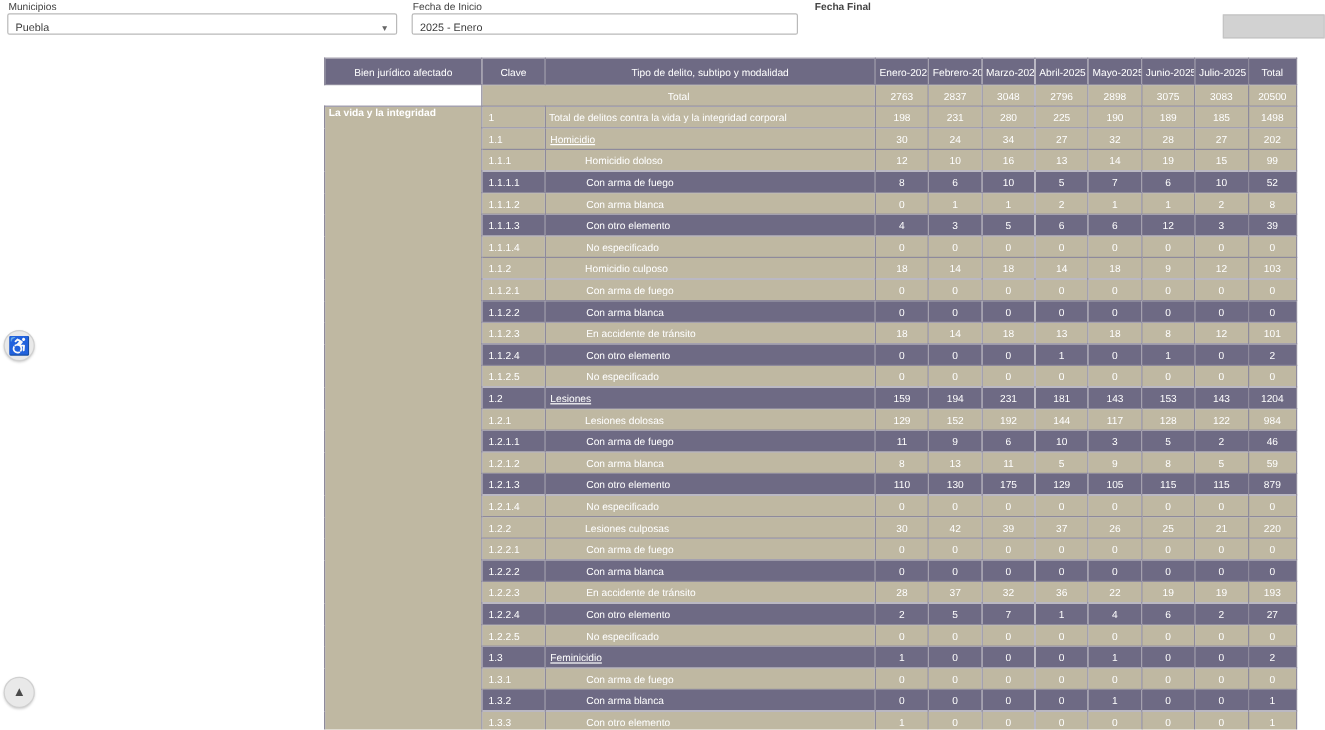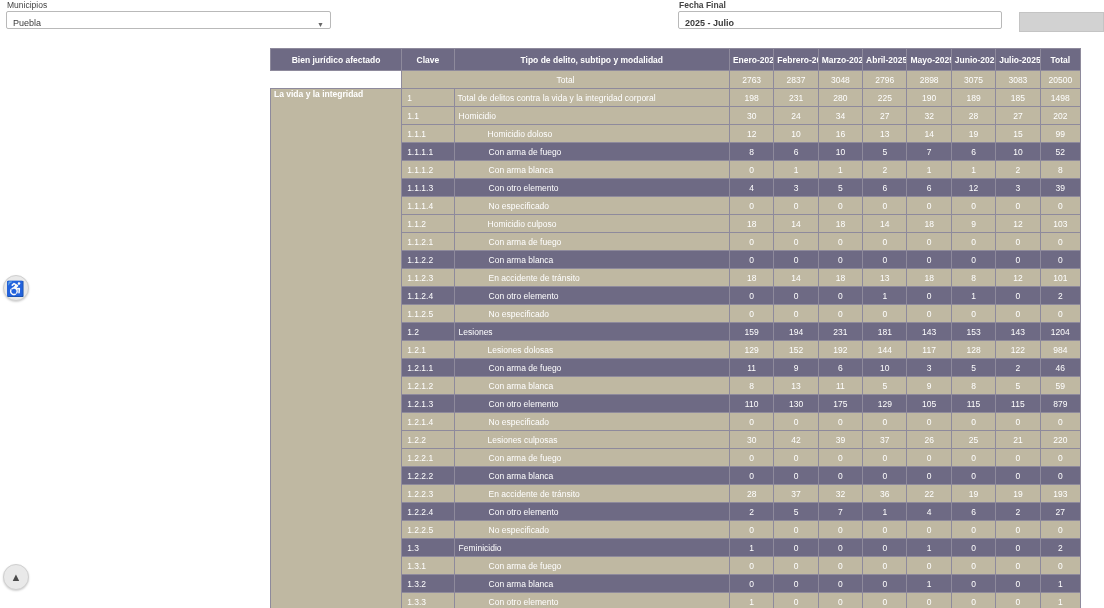--- a/index.html
+++ b/index.html
@@ -83,67 +83,70 @@
     color: #ffffff;
     height: 18px;
     padding: 0 3px;
     text-align: center;
     vertical-align: middle;
     overflow: hidden;
     white-space: nowrap;
   }
   thead th {
     background: #6e6a84;
-    font-weight: bold;
+    font-weight: normal;
     font-size: 8.5px;
     height: 22px;
     border: 1px solid #8e8a9c;
     color: #ffffff;
   }
   
   col.c-bien { width: 130px; }
   col.c-clave { width: 52px; }
   col.c-tipo  { width: 273px; }
   col.c-mes   { width: 44px; }
   col.c-total { width: 40px; }
 
   tbody tr.light td { background: #bfb8a2; color: #ffffff; }
   tbody tr.dark td  { background: #6e6a84; color: #ffffff; }
 
   td.tipo { text-align: left; }
   td.clave { text-align: left; padding-left: 5px; }
   td.bien  { text-align: left; padding-left: 3px; font-weight: bold; }
   td.bien.empty { border-top: none; border-bottom: none; }
   td.total-row { text-align: center; font-weight: normal; }
-  .lvl1 { padding-left: 4px; }
+  .lvl1 { padding-left: 4px; text-decoration: underline; }
   .lvl2 { padding-left: 33px; }
   .lvl3 { padding-left: 34px; }
   .lvl-center { text-align: center; }
 </style>
 </head>
 <body>
 
 <div id="root">
 
   <div class="filters">
 
     <div class="filter" style="left:6px; top:0; width:325px;">
       <div class="filter-label">Municipios</div>
       <div class="filter-box">
         <span class="val">Puebla</span>
         <span class="caret">▼</span>
       </div>
     </div>
 
+    <div class="filter" style="left:343px; top:0; width:322px;">
+      <div class="filter-label">Fecha de Inicio</div>
+      <div class="filter-box">
+        <span class="val">2025 - Enero</span>
+      </div>
+    </div>
 
     <div class="filter" style="left:678px; top:0; width:324px;font-weight:bold;">
       <div class="filter-label">Fecha Final</div>
-      <div class="filter-box">
-        <span class="val">2025 - Julio</span>
-      </div>
     </div>
 
     <div class="filter-blank"></div>
   </div>
 
   <div class="acc-btn" id="acc-access">
     <span class="acc-glyph">♿</span>
   </div>
   <div class="acc-btn" id="acc-top">
     <span class="acc-glyph small">▲</span>

